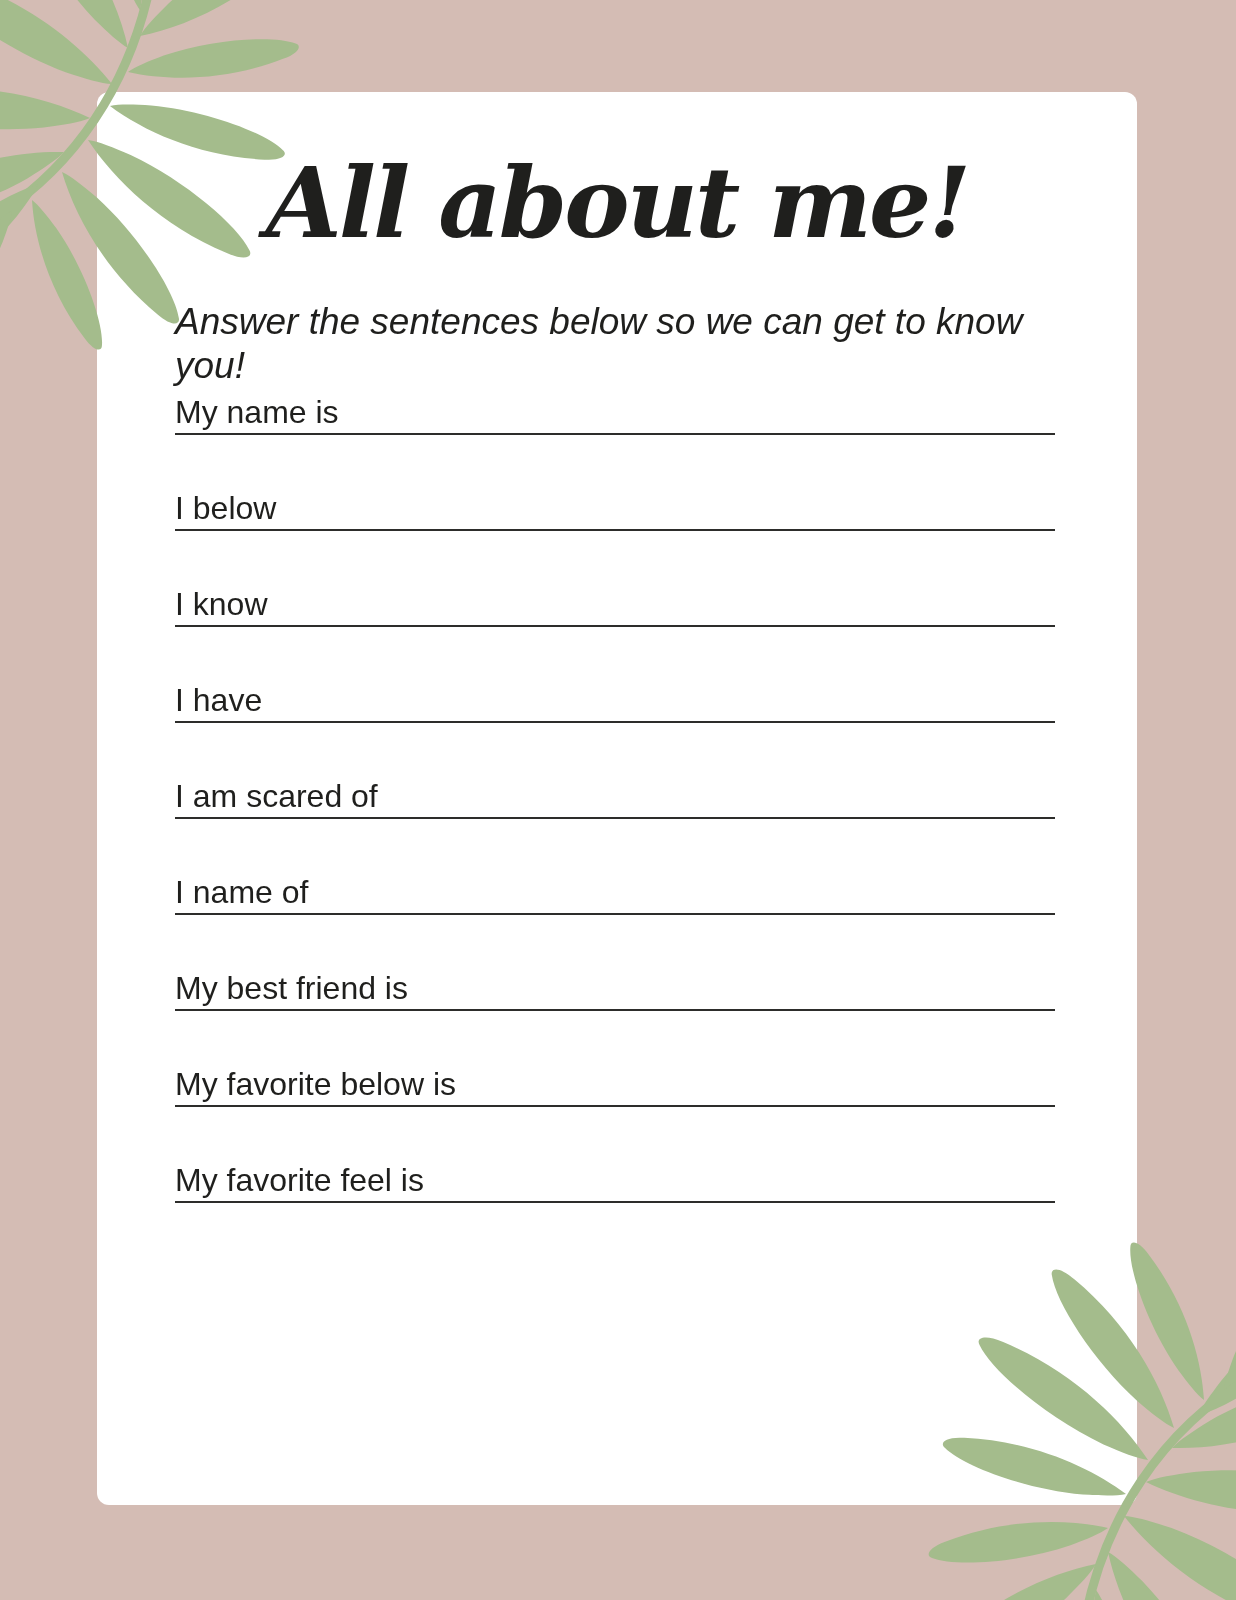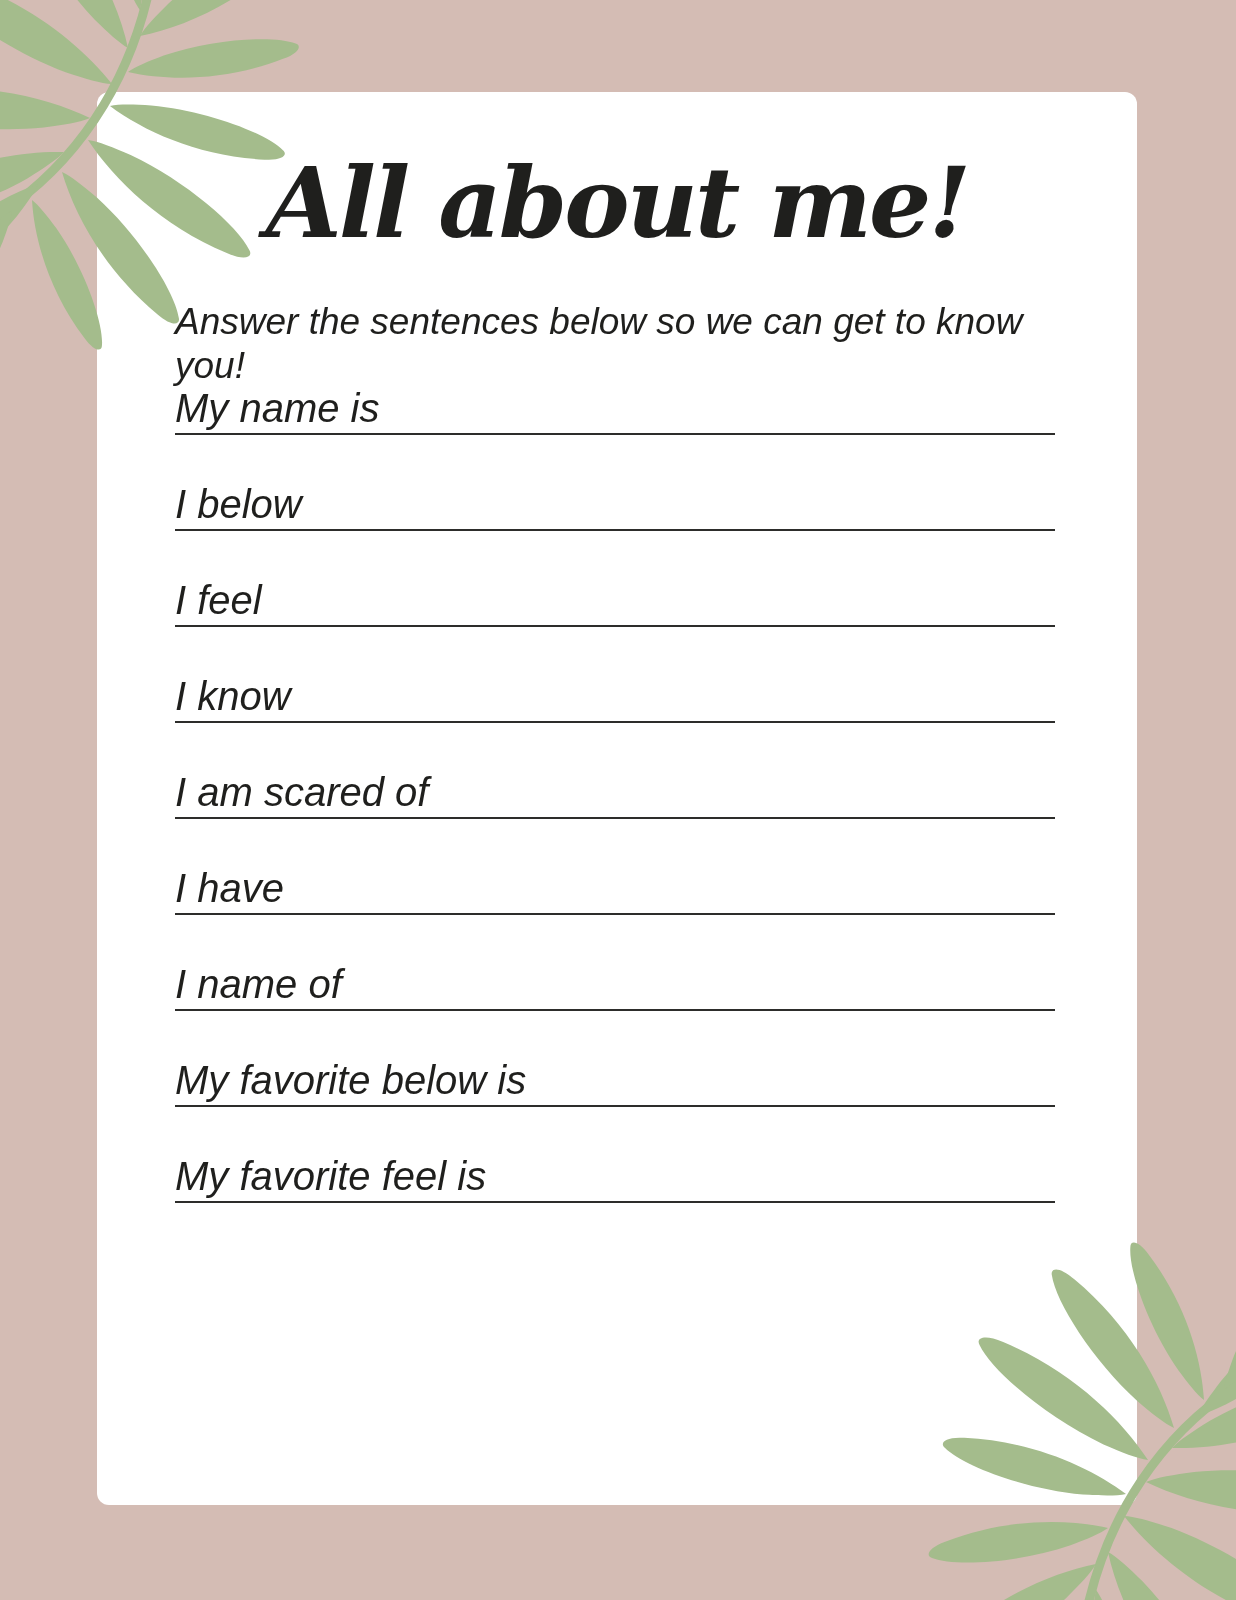--- a/index.html
+++ b/index.html
@@ -24,21 +24,21 @@
     font-style:italic;font-weight:normal;font-size:37px;line-height:1.2;
     color:var(--ink,#1f1f1d);margin:0;
   }
   .rows{position:absolute;top:247px;left:78px;right:82px;}
   .row{
     height:96px;display:flex;align-items:flex-end;padding-bottom:5px;
     border-bottom:2.5px solid var(--line,#2d2d2b);
     box-sizing:border-box;
   }
   .row .label{
-    font-style:italic;font-size:40px;line-height:1;
+    font-size:32px;line-height:1;
     color:var(--ink,#1f1f1d);white-space:nowrap;
   }
   .row .answer-line{flex:1;height:100%;}
   svg.frond{position:absolute;overflow:visible;pointer-events:none;}
   .frond-tl{left:0;top:0;}
   .frond-br{right:0;bottom:0;transform:rotate(180deg);}
 </style>
 </head>
 <body>
 
@@ -49,37 +49,37 @@
   <div class="rows">
     <div class="row">
       <span class="label">My name is</span>
       <span class="answer-line"></span>
     </div>
     <div class="row">
       <span class="label">I below</span>
       <span class="answer-line"></span>
     </div>
     <div class="row">
-      <span class="label">I feel</span>
+      <span class="label">I know</span>
       <span class="answer-line"></span>
     </div>
     <div class="row">
-      <span class="label">I know</span>
+      <span class="label">I have</span>
       <span class="answer-line"></span>
     </div>
     <div class="row">
       <span class="label">I am scared of</span>
       <span class="answer-line"></span>
     </div>
     <div class="row">
-      <span class="label">I have</span>
+      <span class="label">I name of</span>
       <span class="answer-line"></span>
     </div>
     <div class="row">
-      <span class="label">I name of</span>
+      <span class="label">My best friend is</span>
       <span class="answer-line"></span>
     </div>
     <div class="row">
       <span class="label">My favorite below is</span>
       <span class="answer-line"></span>
     </div>
     <div class="row">
       <span class="label">My favorite feel is</span>
       <span class="answer-line"></span>
     </div>

